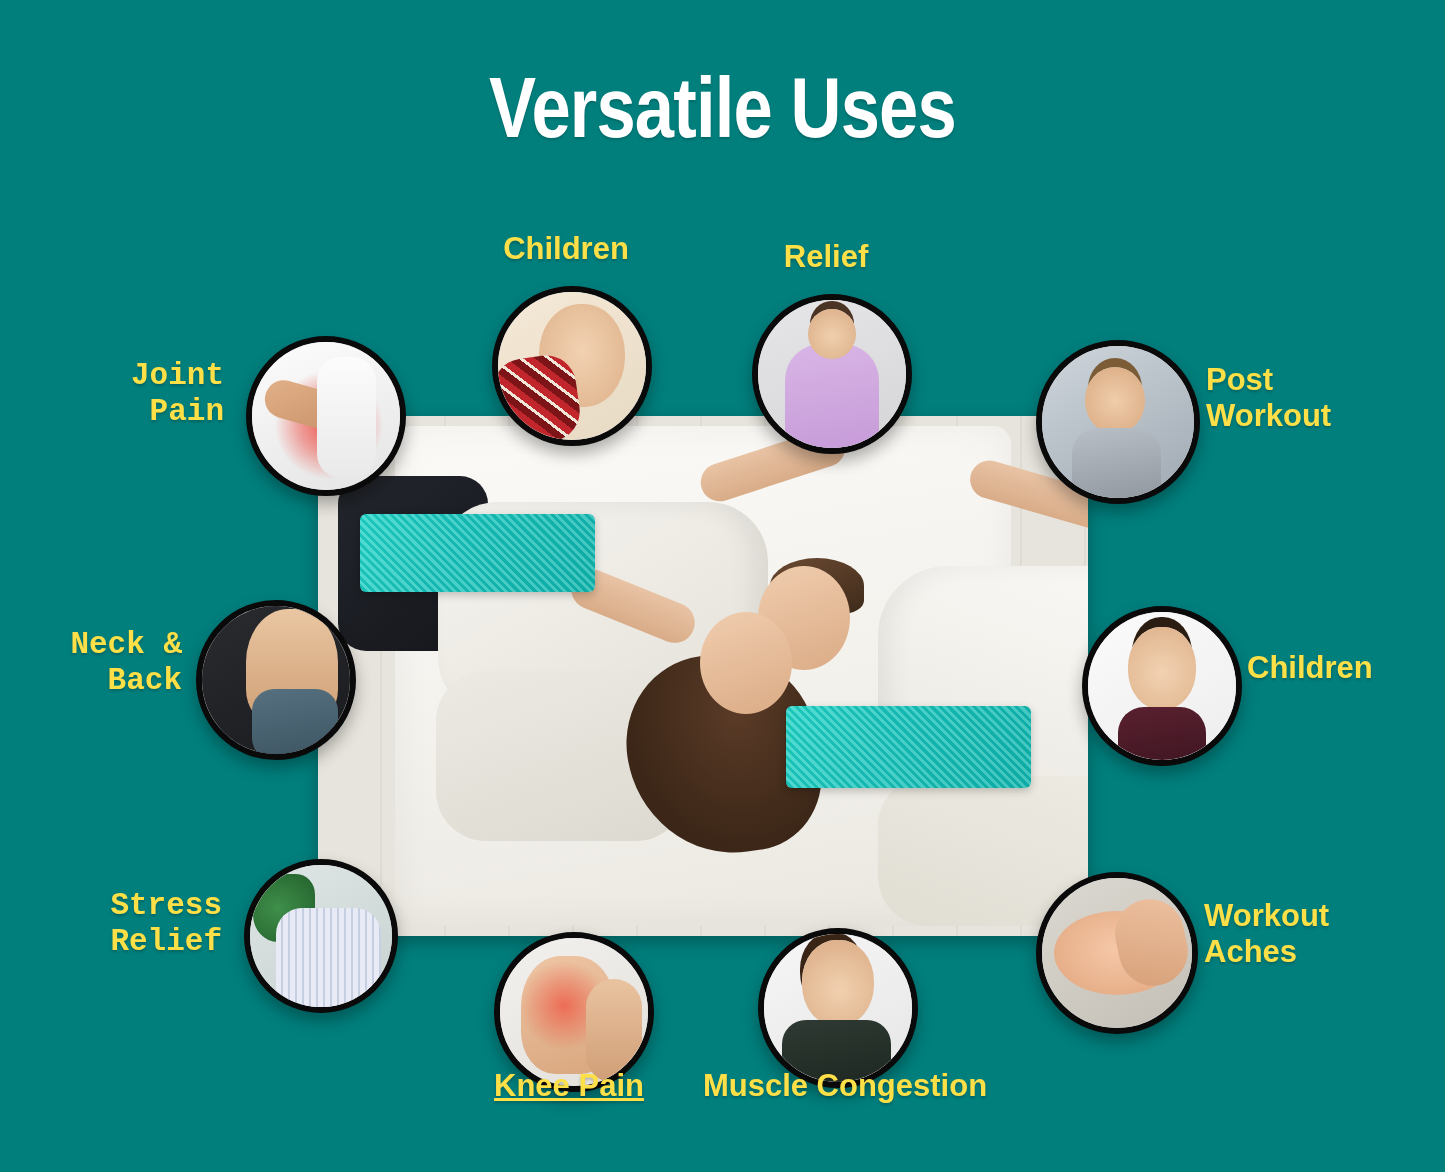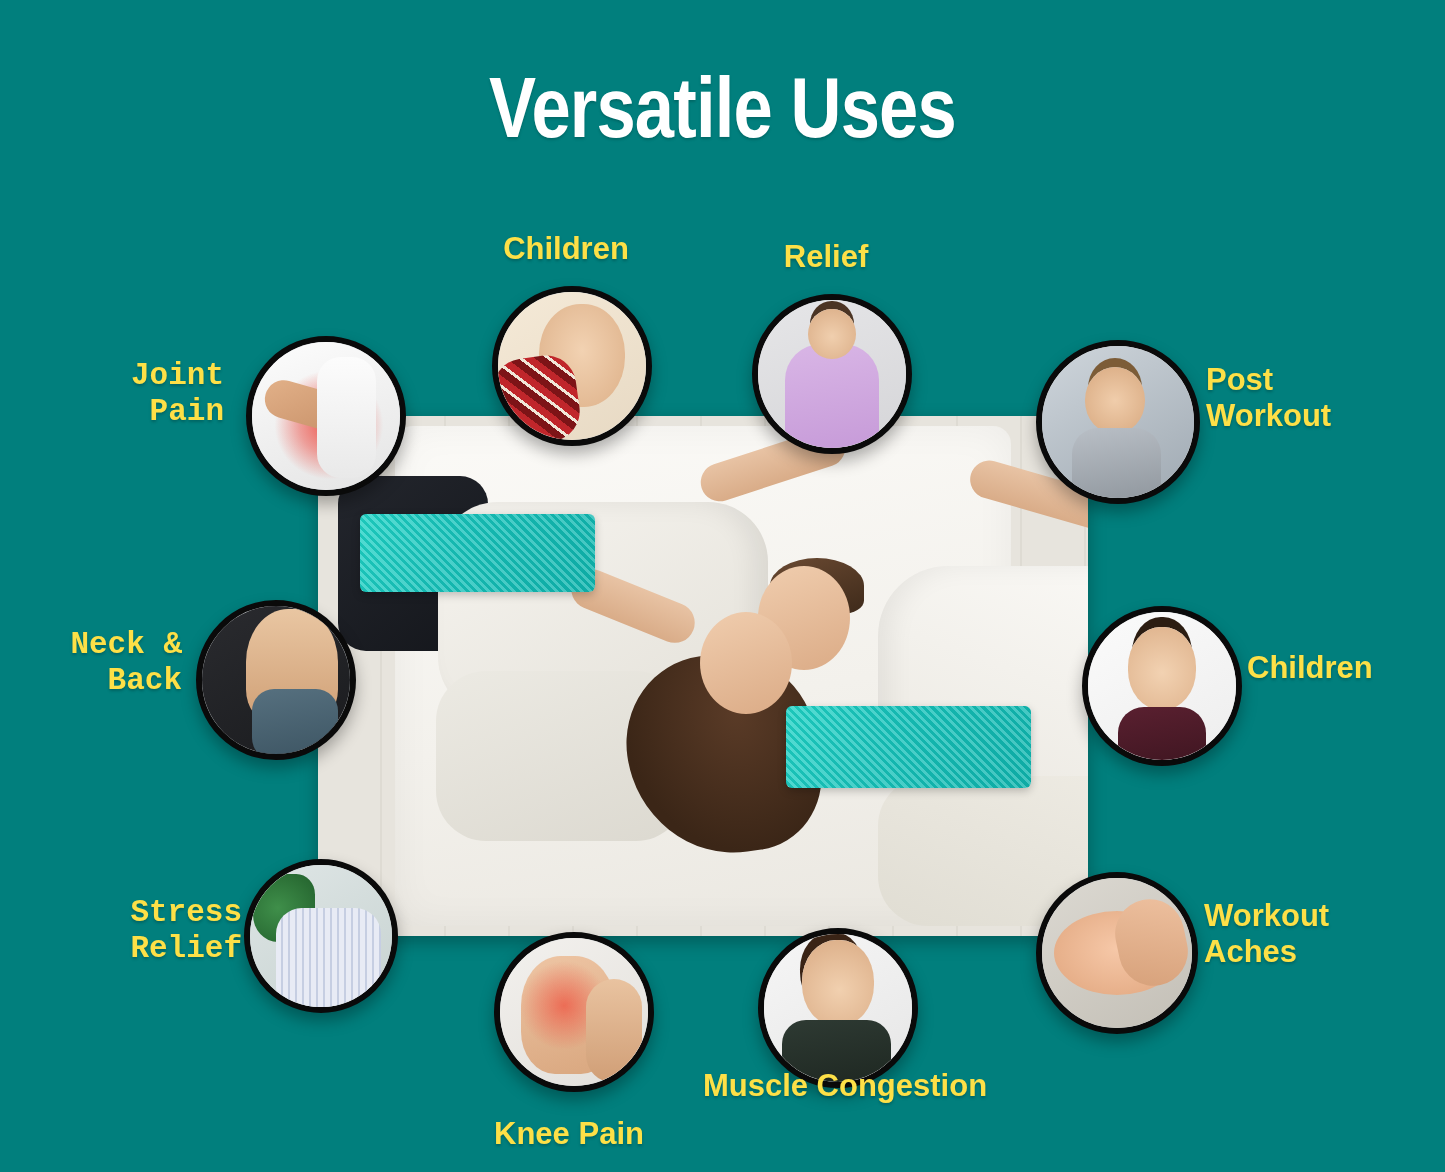--- a/index.html
+++ b/index.html
@@ -304,35 +304,35 @@
       <div class="node">
         <div class="node-circle" style="left: 1082px; top: 606px; width: 148px; height: 148px;">
           <div class="photo p-migraine"></div>
         </div>
         <div class="node-label lbl-right" style="left: 1247px; top: 650px; width: 190px;">Children</div>
       </div>
       <div class="node">
         <div class="node-circle" style="left: 244px; top: 859px; width: 142px; height: 142px;">
           <div class="photo p-stress"></div>
         </div>
-        <div class="node-label lbl-left" style="left: 92px; top: 888px; width: 150px; margin-top: 7px;">Stress
+        <div class="node-label lbl-left" style="left: 72px; top: 888px; width: 150px;">Stress
 Relief</div>
       </div>
       <div class="node">
         <div class="node-circle" style="left: 1036px; top: 872px; width: 150px; height: 150px;">
           <div class="photo p-muscle"></div>
         </div>
         <div class="node-label lbl-right" style="left: 1204px; top: 898px; width: 200px;">Workout
 Aches</div>
       </div>
       <div class="node">
         <div class="node-circle" style="left: 494px; top: 932px; width: 148px; height: 148px;">
           <div class="photo p-knee"></div>
         </div>
-        <div class="node-label lbl-center" style="left: 452px; top: 1116px; width: 234px;">Knee Pain</div>
+        <div class="node-label lbl-center" style="left: 452px; top: 1068px; width: 234px; text-decoration: underline;">Knee Pain</div>
       </div>
       <div class="node">
         <div class="node-circle" style="left: 758px; top: 928px; width: 148px; height: 148px;">
           <div class="photo p-sinus"></div>
         </div>
         <div class="node-label lbl-center" style="left: 700px; top: 1068px; width: 290px;">Muscle Congestion</div>
       </div>
     </div>
 
 </div>

